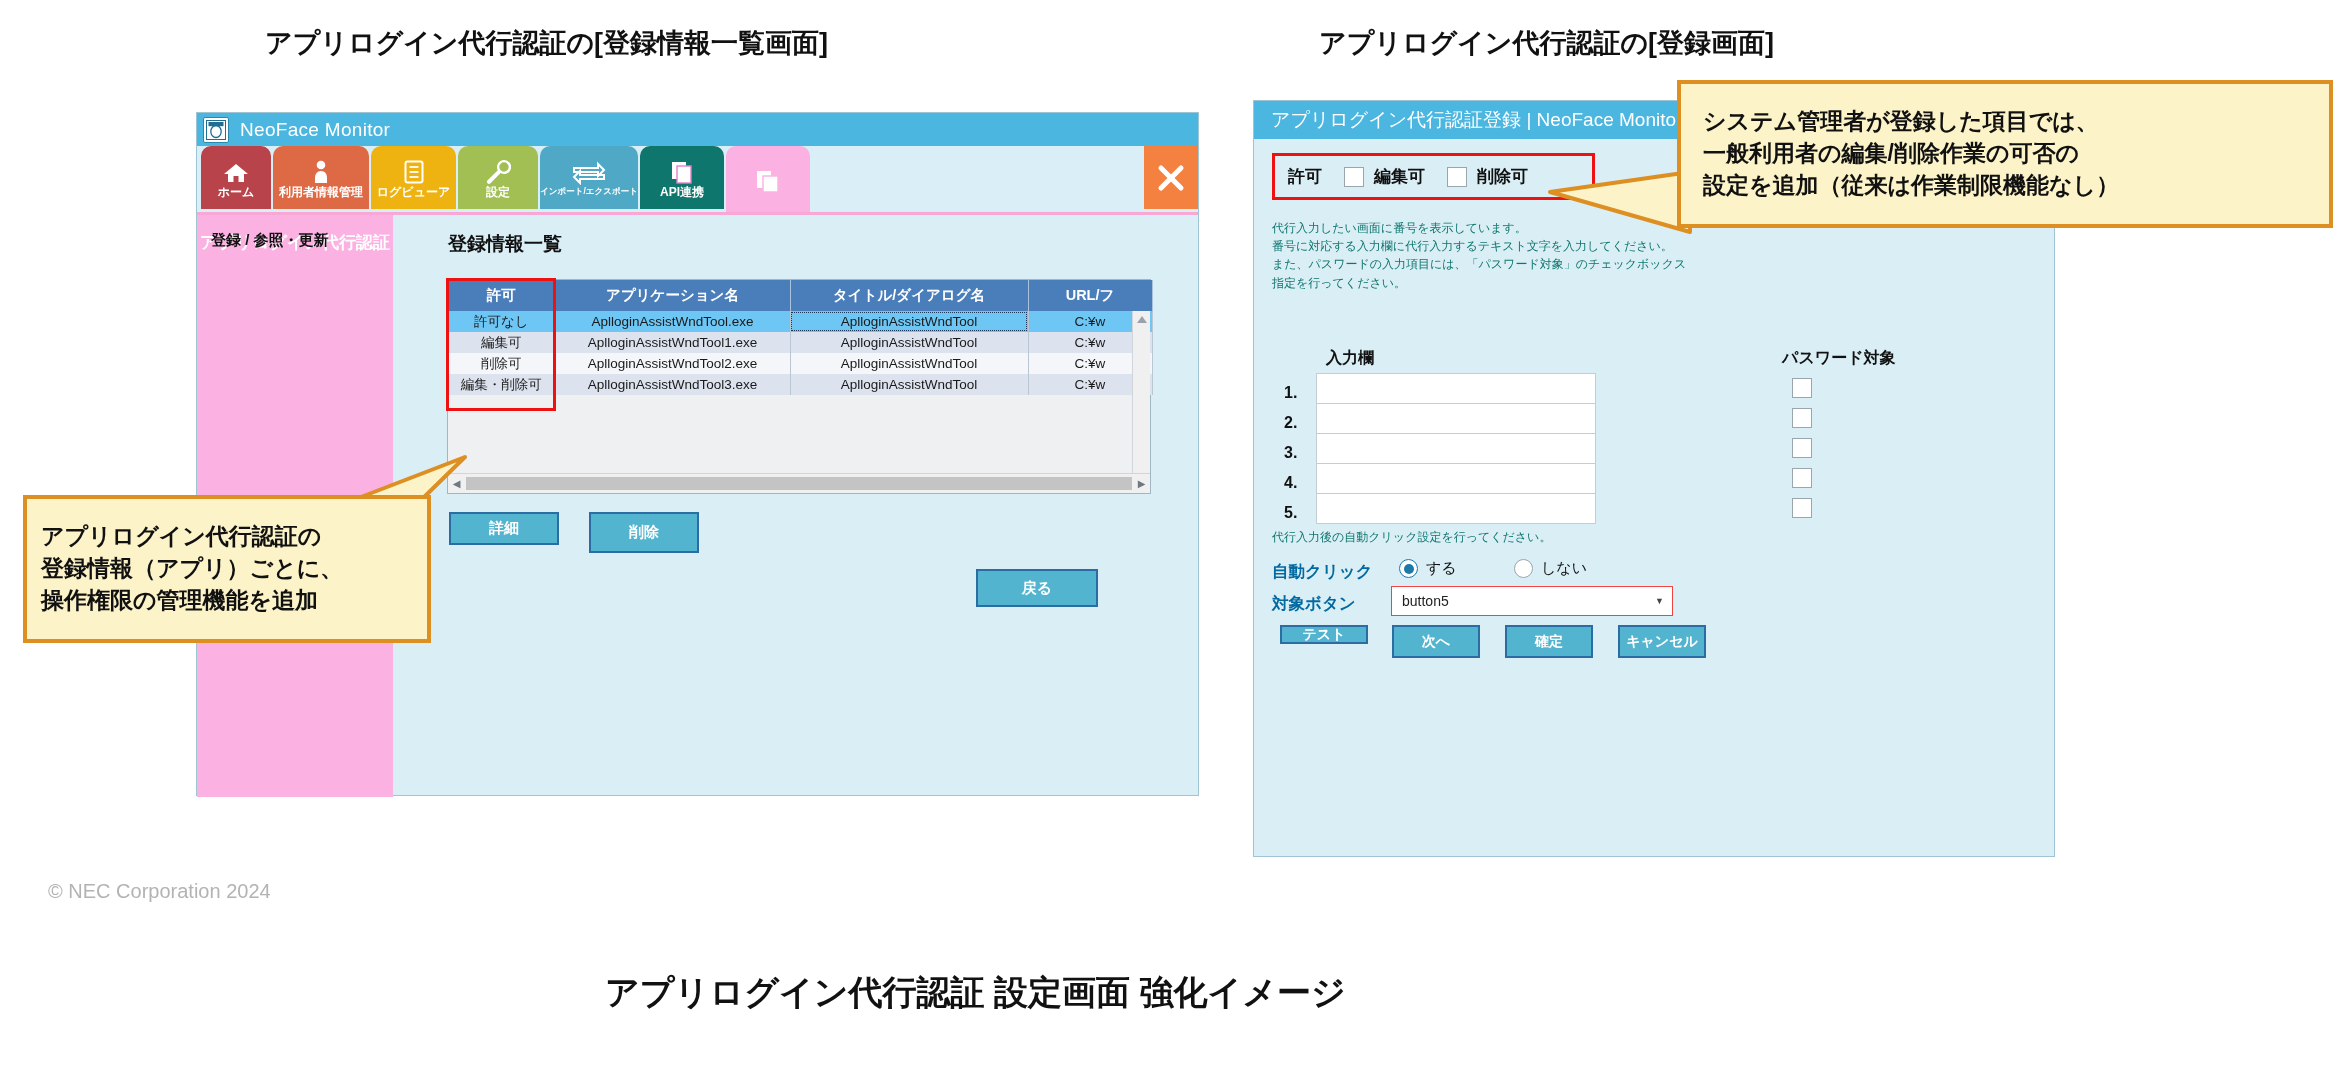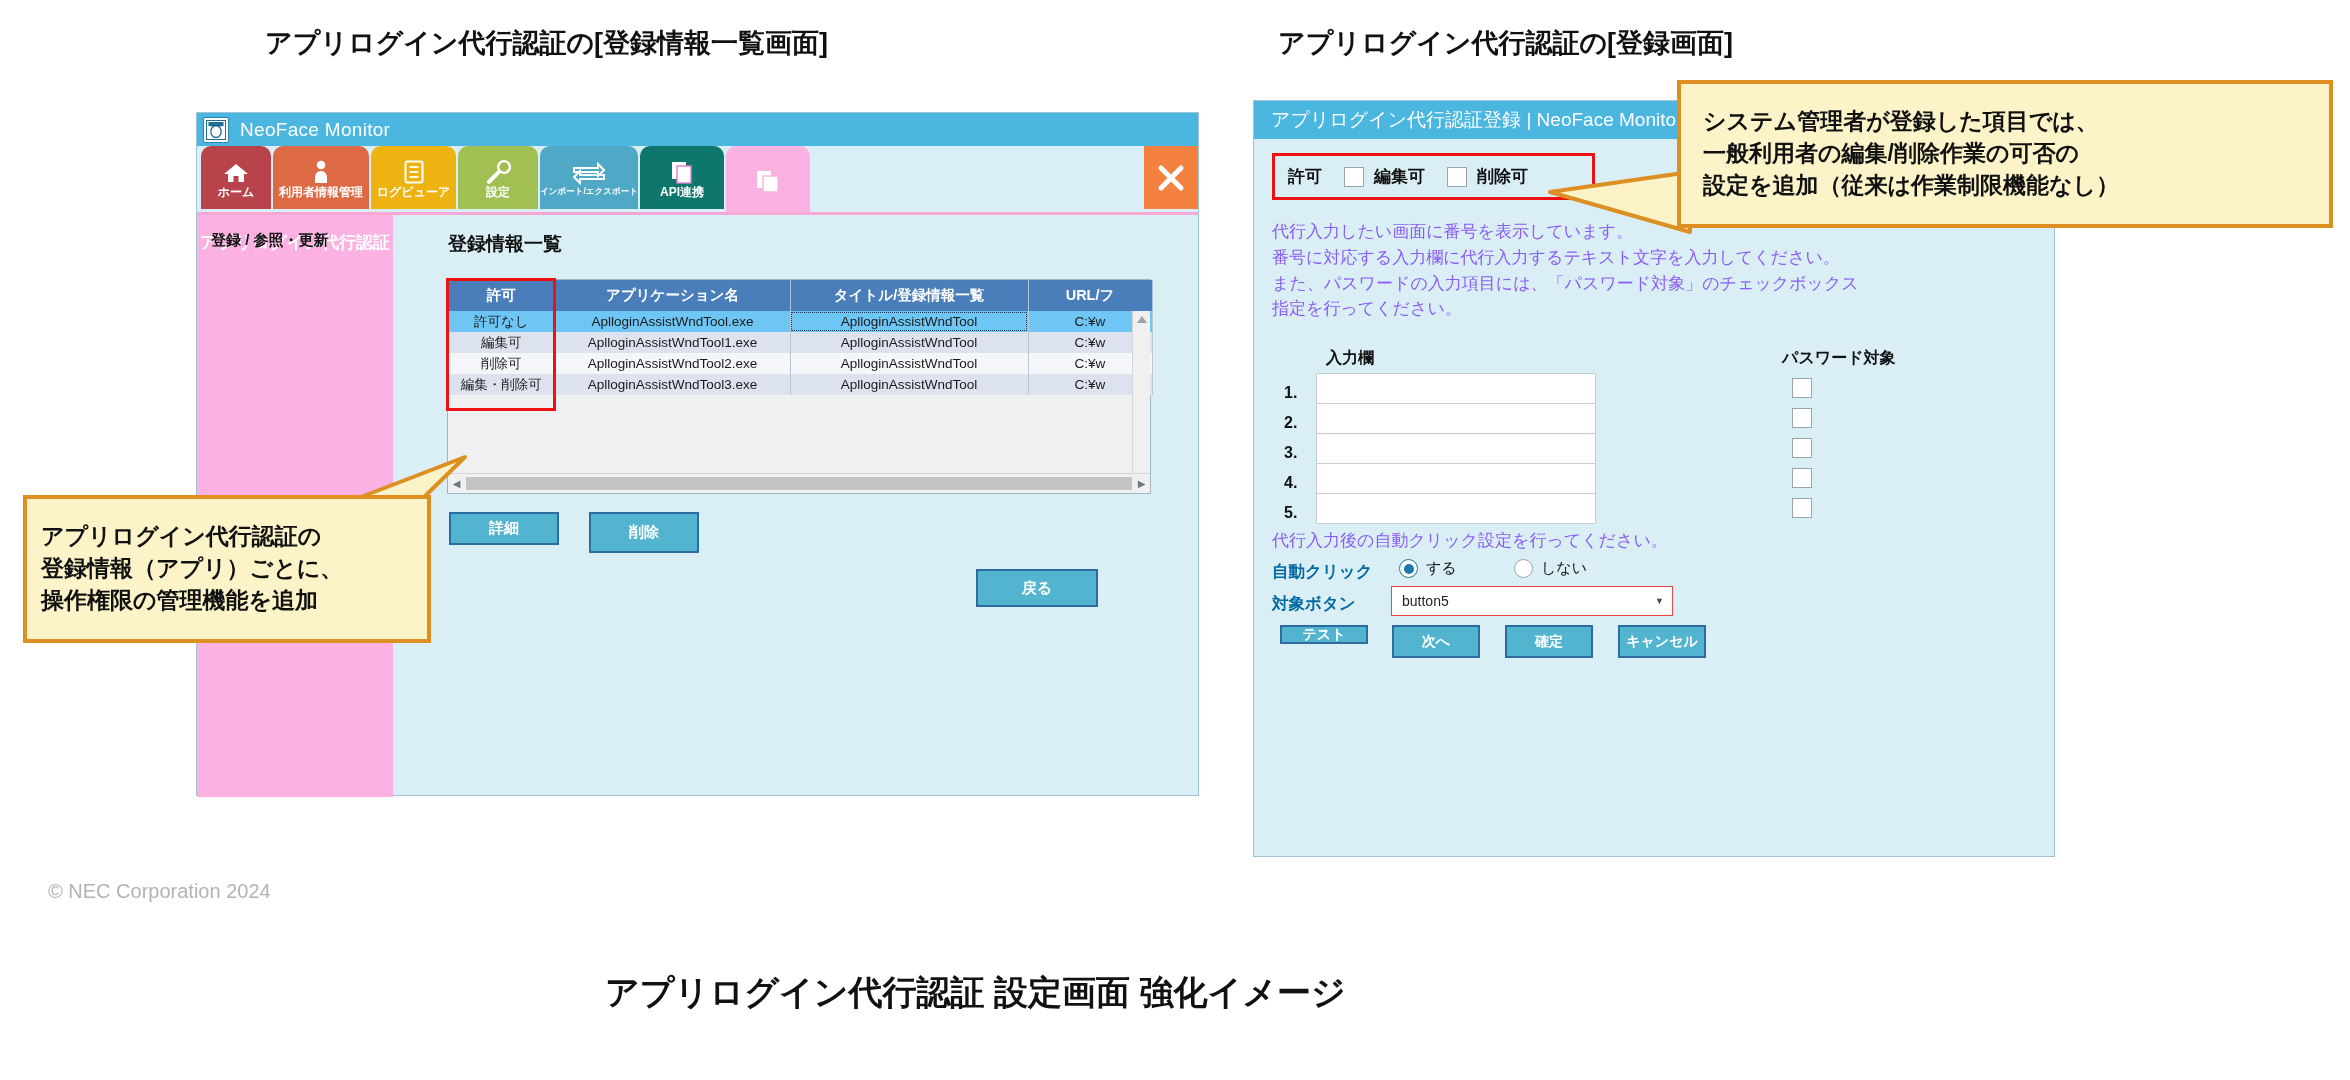--- a/index.html
+++ b/index.html
@@ -114,21 +114,21 @@
   .dlg-titlebar span{color:#ffffff;font-size:19px;}
   .perm-row{
     position:absolute;left:18px;top:52px;width:323px;height:47px;
     border:3px solid #ee1111;box-sizing:border-box;display:flex;align-items:center;
   }
   .perm-row .ptxt{font-size:17px;font-weight:bold;color:#111;margin-left:13px;white-space:nowrap;}
   .chk{
     width:20px;height:20px;background:#ffffff;border:1px solid #9aa6ad;
     box-sizing:border-box;flex:none;
   }
-  .instr{font-size:17px;color:#8b5cf6;line-height:1.52;white-space:nowrap;}
+  .instr{font-size:12px;color:#0f766e;line-height:1.52;white-space:nowrap;}
   .col-head{font-size:16px;font-weight:bold;color:#111;white-space:nowrap;}
   .rownum{font-size:16px;font-weight:bold;color:#111;}
   .txtin{
     background:#ffffff;border:1px solid #c4cdd4;box-sizing:border-box;height:31px;
   }
   .radio-o{
     width:19px;height:19px;border-radius:50%;background:#ffffff;border:1px solid #9aa6ad;
     box-sizing:border-box;flex:none;position:relative;
   }
   .radio-o.on{border-color:#1d7aa8;}
@@ -151,21 +151,21 @@
   }
   .callout .line{font-size:23px;font-weight:bold;color:#111;white-space:nowrap;line-height:1.38;}
   .callout.left .line{padding-left:14px;}
   .callout.right .line{padding-left:22px;}
 </style>
 </head>
 <body>
 
 <div class="abs sec-title" style="left:265px;top:25px;">アプリログイン代行認証の[登録情報一覧画面]</div>
 
-<div class="abs sec-title" style="left:1278px;top:25px;">アプリログイン代行認証の[登録画面]</div>
+<div class="abs sec-title" style="left:1319px;top:25px;">アプリログイン代行認証の[登録画面]</div>
 
 <div class="abs" id="left-window">
 
   <div class="titlebar">
     <div class="title-logo">
       <svg width="20" height="20" viewBox="0 0 20 20" aria-hidden="true">
         <rect x="0.5" y="0.5" width="19" height="19" fill="#ffffff" stroke="#1f6e91"></rect>
         <ellipse cx="10" cy="11.5" rx="5.2" ry="6" fill="none" stroke="#1f6e91" stroke-width="1.3"></ellipse>
         <rect x="2.5" y="2" width="15" height="4.2" fill="#1f6e91"></rect>
       </svg>
@@ -274,21 +274,21 @@
         <colgroup>
             <col style="width:107px">
             <col style="width:235px">
             <col style="width:238px">
             <col style="width:124px">
           </colgroup>
         <thead>
           <tr>
             <th>許可</th>
             <th>アプリケーション名</th>
-            <th>タイトル/登録情報一覧</th>
+            <th>タイトル/ダイアログ名</th>
             <th>URL/フ</th>
           </tr>
         </thead>
         <tbody>
           <tr class="row-sel">
             <td>許可なし</td>
             <td>AplloginAssistWndTool.exe</td>
             <td class="c-title">AplloginAssistWndTool</td>
             <td>C:¥w</td>
           </tr>

